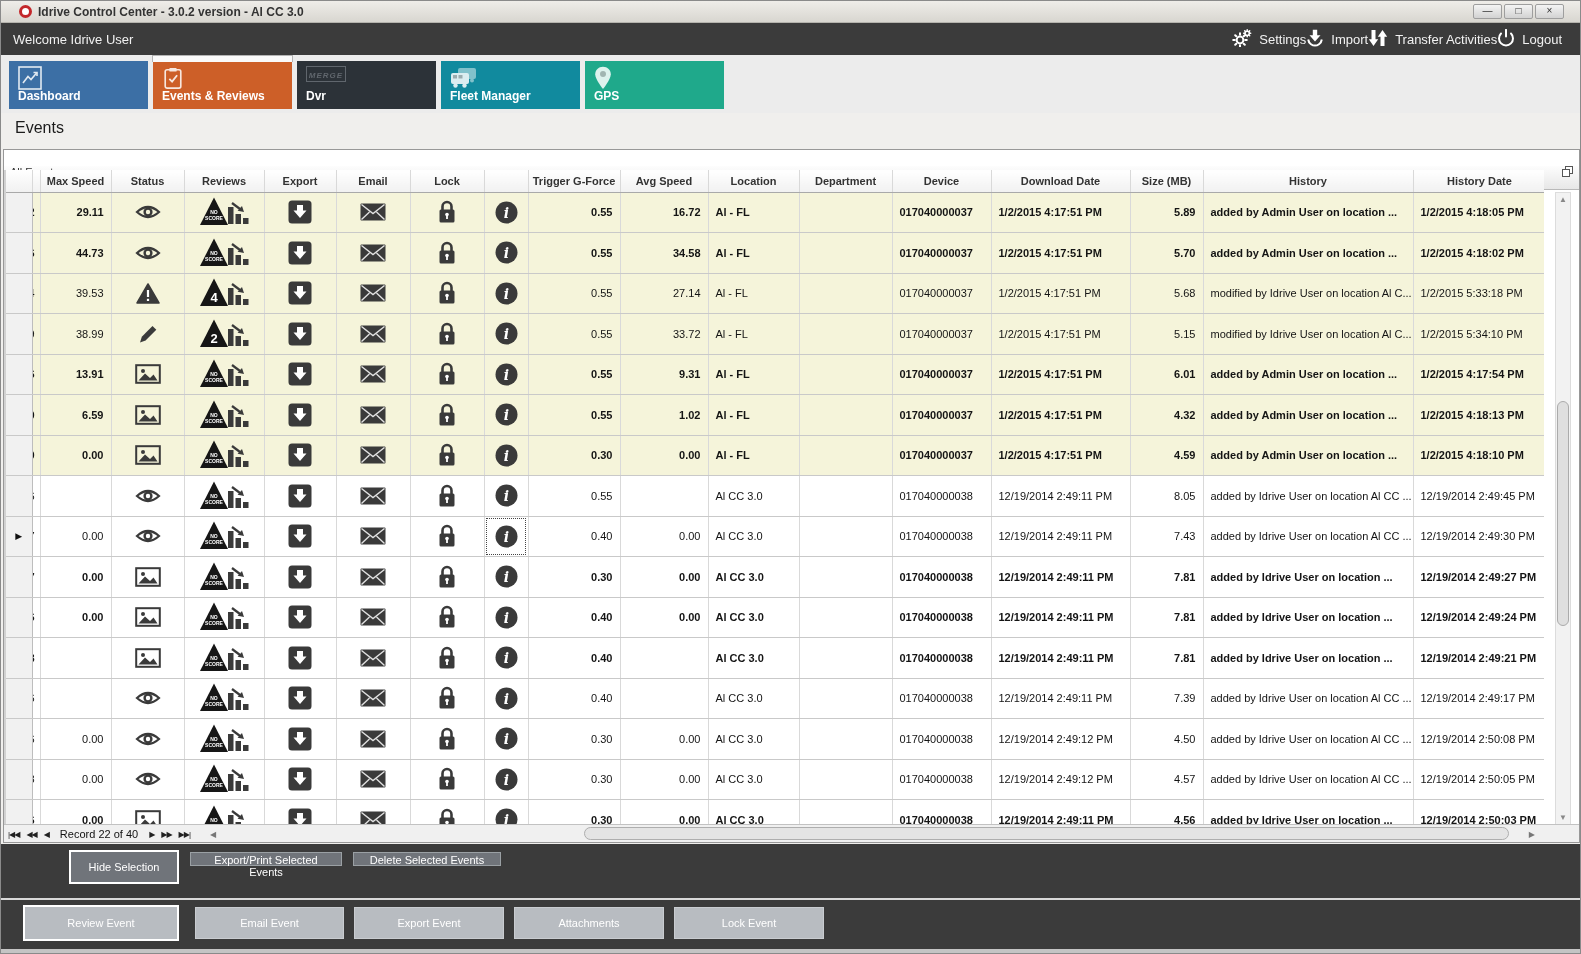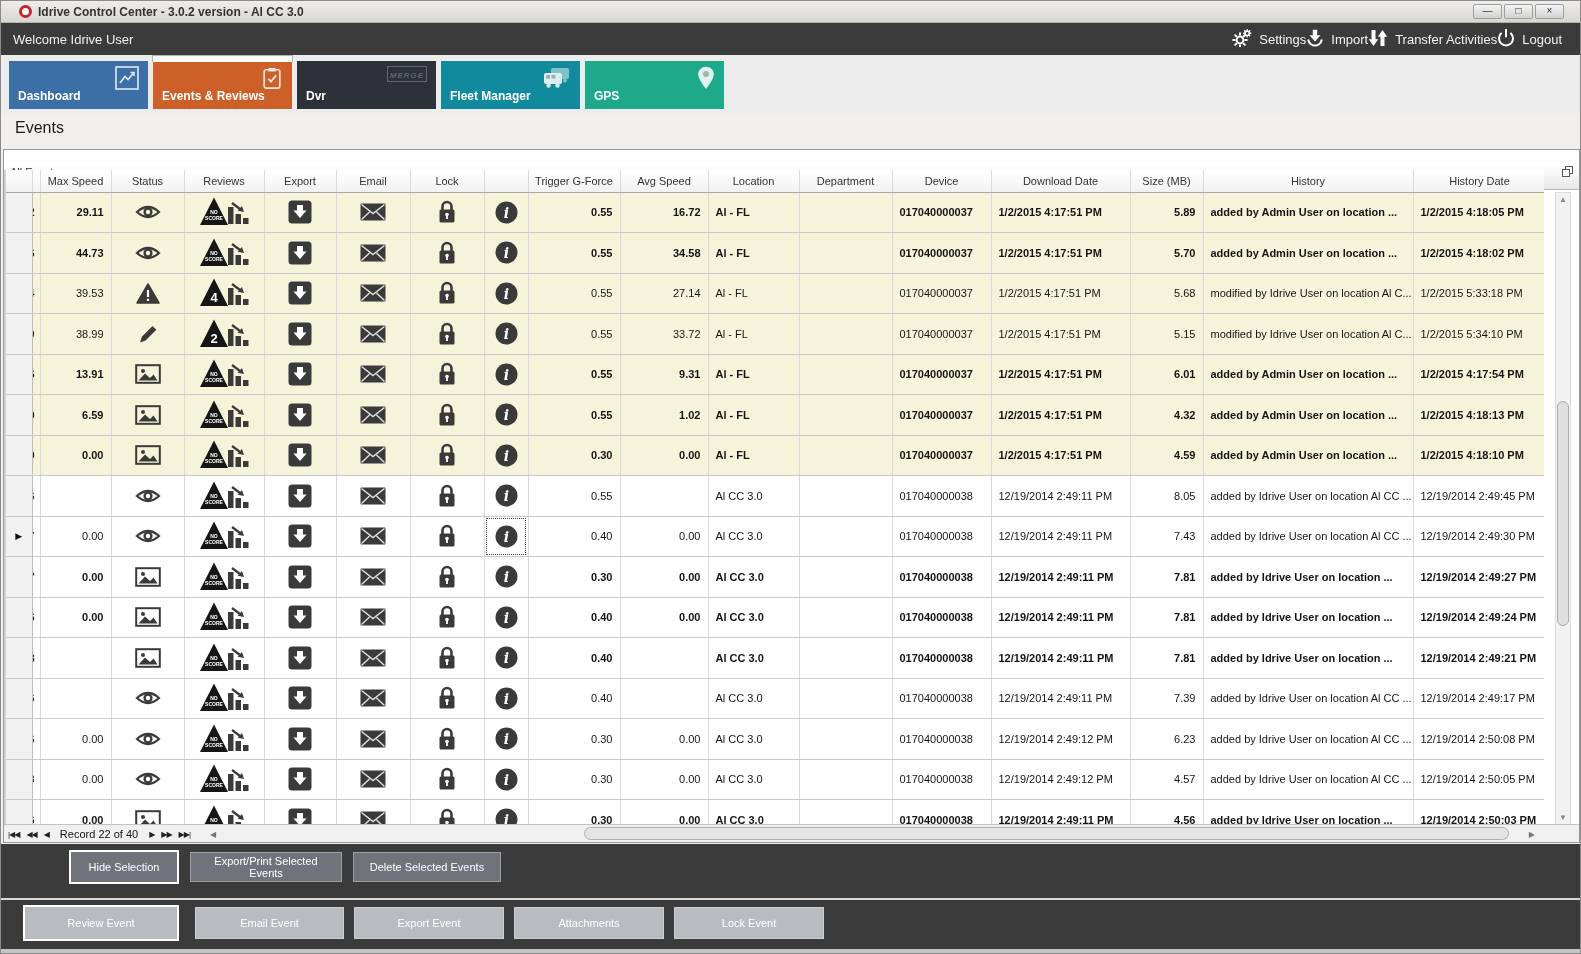--- a/index.html
+++ b/index.html
@@ -21,40 +21,40 @@
   
   .topbar{position:absolute;left:0;top:22px;right:0;height:32px;background:#3b3b3b;
     display:flex;align-items:center;color:#f0f0f0;}
   .welcome{font-size:13px;padding-left:12px;}
   .top-actions{margin-left:auto;display:flex;align-items:center;padding-right:18px;}
   .top-action{display:flex;align-items:center;gap:7px;font-size:13px;color:#f2f2f2;cursor:default;}
   
   .tabstrip{position:absolute;left:0;top:54px;right:0;height:58px;background:#ececec;}
   .tab-bar{position:absolute;left:8px;top:6px;display:flex;gap:5px;}
   .tab{position:relative;width:139px;height:48px;color:#fff;padding:5px 9px;cursor:default;}
-  .tab .tab-icon{display:block;height:24px;opacity:.85;text-align:right;}
+  .tab .tab-icon{display:block;height:24px;opacity:.85;}
   .tab .tab-label{position:absolute;left:9px;bottom:6px;font-size:12px;font-weight:bold;white-space:nowrap;}
   .tab.selected::before{content:"";position:absolute;left:-1px;right:-1px;top:-6px;height:6px;
     background:#fafafa;border:1px solid #b4b4b4;border-bottom:none;}
   
   .page-title{position:absolute;left:14px;top:118px;font-size:16px;color:#1c1c1c;}
   
   .panel{position:absolute;left:2px;top:148px;width:1577px;height:694px;background:#fff;
     border:1px solid #989898;}
   .panel-header{position:absolute;left:0;top:16px;right:0;height:24px;
     background:linear-gradient(#fdfdfd,#e7e7e7);border-bottom:1px solid #b9b9b9;
     font-size:11px;color:#333;display:flex;padding:0 6px;}
   .float-icon{margin-left:auto;display:flex;}
   
   .grid-wrap{position:absolute;left:0;top:20px;width:1540px;height:656px;overflow:hidden;background:#fff;
     border-left:2px solid #d2d2d2;}
   table.grid{border-collapse:collapse;table-layout:fixed;width:1540px;}
   .grid th{height:22px;background:linear-gradient(#ffffff,#f1f1f1);
     border-right:1px solid #d9d9d9;border-bottom:1px solid #a9a9a9;
-    font-weight:normal;font-size:11px;color:#333;padding:0 2px;white-space:nowrap;overflow:hidden;margin-top:18px;}
+    font-weight:bold;font-size:11px;color:#333;padding:0 2px;white-space:nowrap;overflow:hidden;margin-top:18px;}
   .grid td{height:40.5px;border-right:1px solid #d9d9d9;border-bottom:1px solid #c9c9c9;
     font-size:11px;color:#141414;padding:0 7px;white-space:nowrap;overflow:hidden;background:#fff;vertical-align:middle;}
   .grid tr.tint td{background:#f5f4da;}
   .grid tr.bold td{font-weight:bold;}
   .grid td.c-sel{background:#f1f1f1 !important;border-right:1px solid #bdbdbd;padding:0;text-align:center;font-size:9px;color:#111;}
   .grid td.c-id{padding:0;text-indent:-4px;font-size:11px;}
   .grid td.num{text-align:right;}
   .grid td.icon-cell{text-align:center;padding:0;}
   .grid td.icon-cell svg{vertical-align:middle;}
   .grid td.focus-cell{outline:1px dotted #444;outline-offset:-3px;}
@@ -69,21 +69,21 @@
   .pager .nav{font-size:8px;letter-spacing:-1px;color:#222;}
   .pager .rec{font-size:11px;letter-spacing:0;color:#111;padding:0 4px;}
   .hscroll-left{position:absolute;left:206px;top:5px;font-size:8px;color:#777;}
   .hscroll-track{position:absolute;left:216px;right:58px;top:2px;height:13px;}
   .hscroll-thumb{position:absolute;left:364px;width:925px;top:0;height:13px;background:#e4e4e4;border:1px solid #aeaeae;border-radius:7px;}
   .hscroll-right{position:absolute;right:44px;top:5px;font-size:8px;color:#777;}
   
   .footer{position:absolute;left:0;top:843px;right:0;height:107px;background:#3b3b3b;}
   .btn-row1{position:absolute;left:0;top:0;right:0;height:54px;display:flex;align-items:flex-start;padding-top:8px;}
   .btn-row2{position:absolute;left:0;top:54px;right:0;bottom:0;border-top:2px solid #d8d8d8;display:flex;align-items:flex-start;padding-top:7px;}
-  .dark-btn{height:30px;background:#70747a;border:1px solid #9aa0a4;color:#fff;font-size:11px;
+  .dark-btn{height:14px;background:#70747a;border:1px solid #9aa0a4;color:#fff;font-size:11px;
     font-family:"Liberation Sans",sans-serif;}
   .dark-btn.focused{border:2px solid #ffffff;height:34px;margin-top:-2px;}
   .light-btn{height:32px;background:#b8bcc1;border:1px solid #c9ccd0;color:#fff;font-size:11px;
     font-family:"Liberation Sans",sans-serif;}
   .light-btn.focused{border:2px solid #ffffff;height:36px;margin-top:-2px;}
   .bottom-strip{position:absolute;left:0;bottom:0;right:0;height:4px;background:#c4c4c4;}
 </style>
 </head>
 <body>
 
@@ -884,21 +884,21 @@
               <td class="icon-cell"><span><svg viewBox="0 0 23 23" width="23" height="23">
                     <circle cx="11.5" cy="11.5" r="11" fill="#3a3a3a"></circle>
                     <text x="11.5" y="16.5" text-anchor="middle" font-family="DejaVu Serif, serif" font-size="14" font-style="italic" font-weight="bold" fill="#fff">i</text>
                   </svg></span></td>
               <td class="num">0.30</td>
               <td class="num">0.00</td>
               <td class="">Al CC 3.0</td>
               <td class=""></td>
               <td class="">017040000038</td>
               <td class="">12/19/2014 2:49:12 PM</td>
-              <td class="num">6.23</td>
+              <td class="num">4.50</td>
               <td class="">added by Idrive User on location Al CC ...</td>
               <td class="">12/19/2014 2:50:08 PM</td>
             </tr>
             <tr class="">
               <td class="c-sel"></td>
               <td class="c-id">8</td>
               <td class="num">0.00</td>
               <td class="icon-cell"><svg viewBox="0 0 26 18" width="26" height="18">
                   <path d="M2 9 Q13 -1 24 9 Q13 19 2 9 Z" fill="none" stroke="#3a3a3a" stroke-width="2.2"></path>
                   <circle cx="13" cy="9" r="3.4" fill="none" stroke="#3a3a3a" stroke-width="2.4"></circle>

